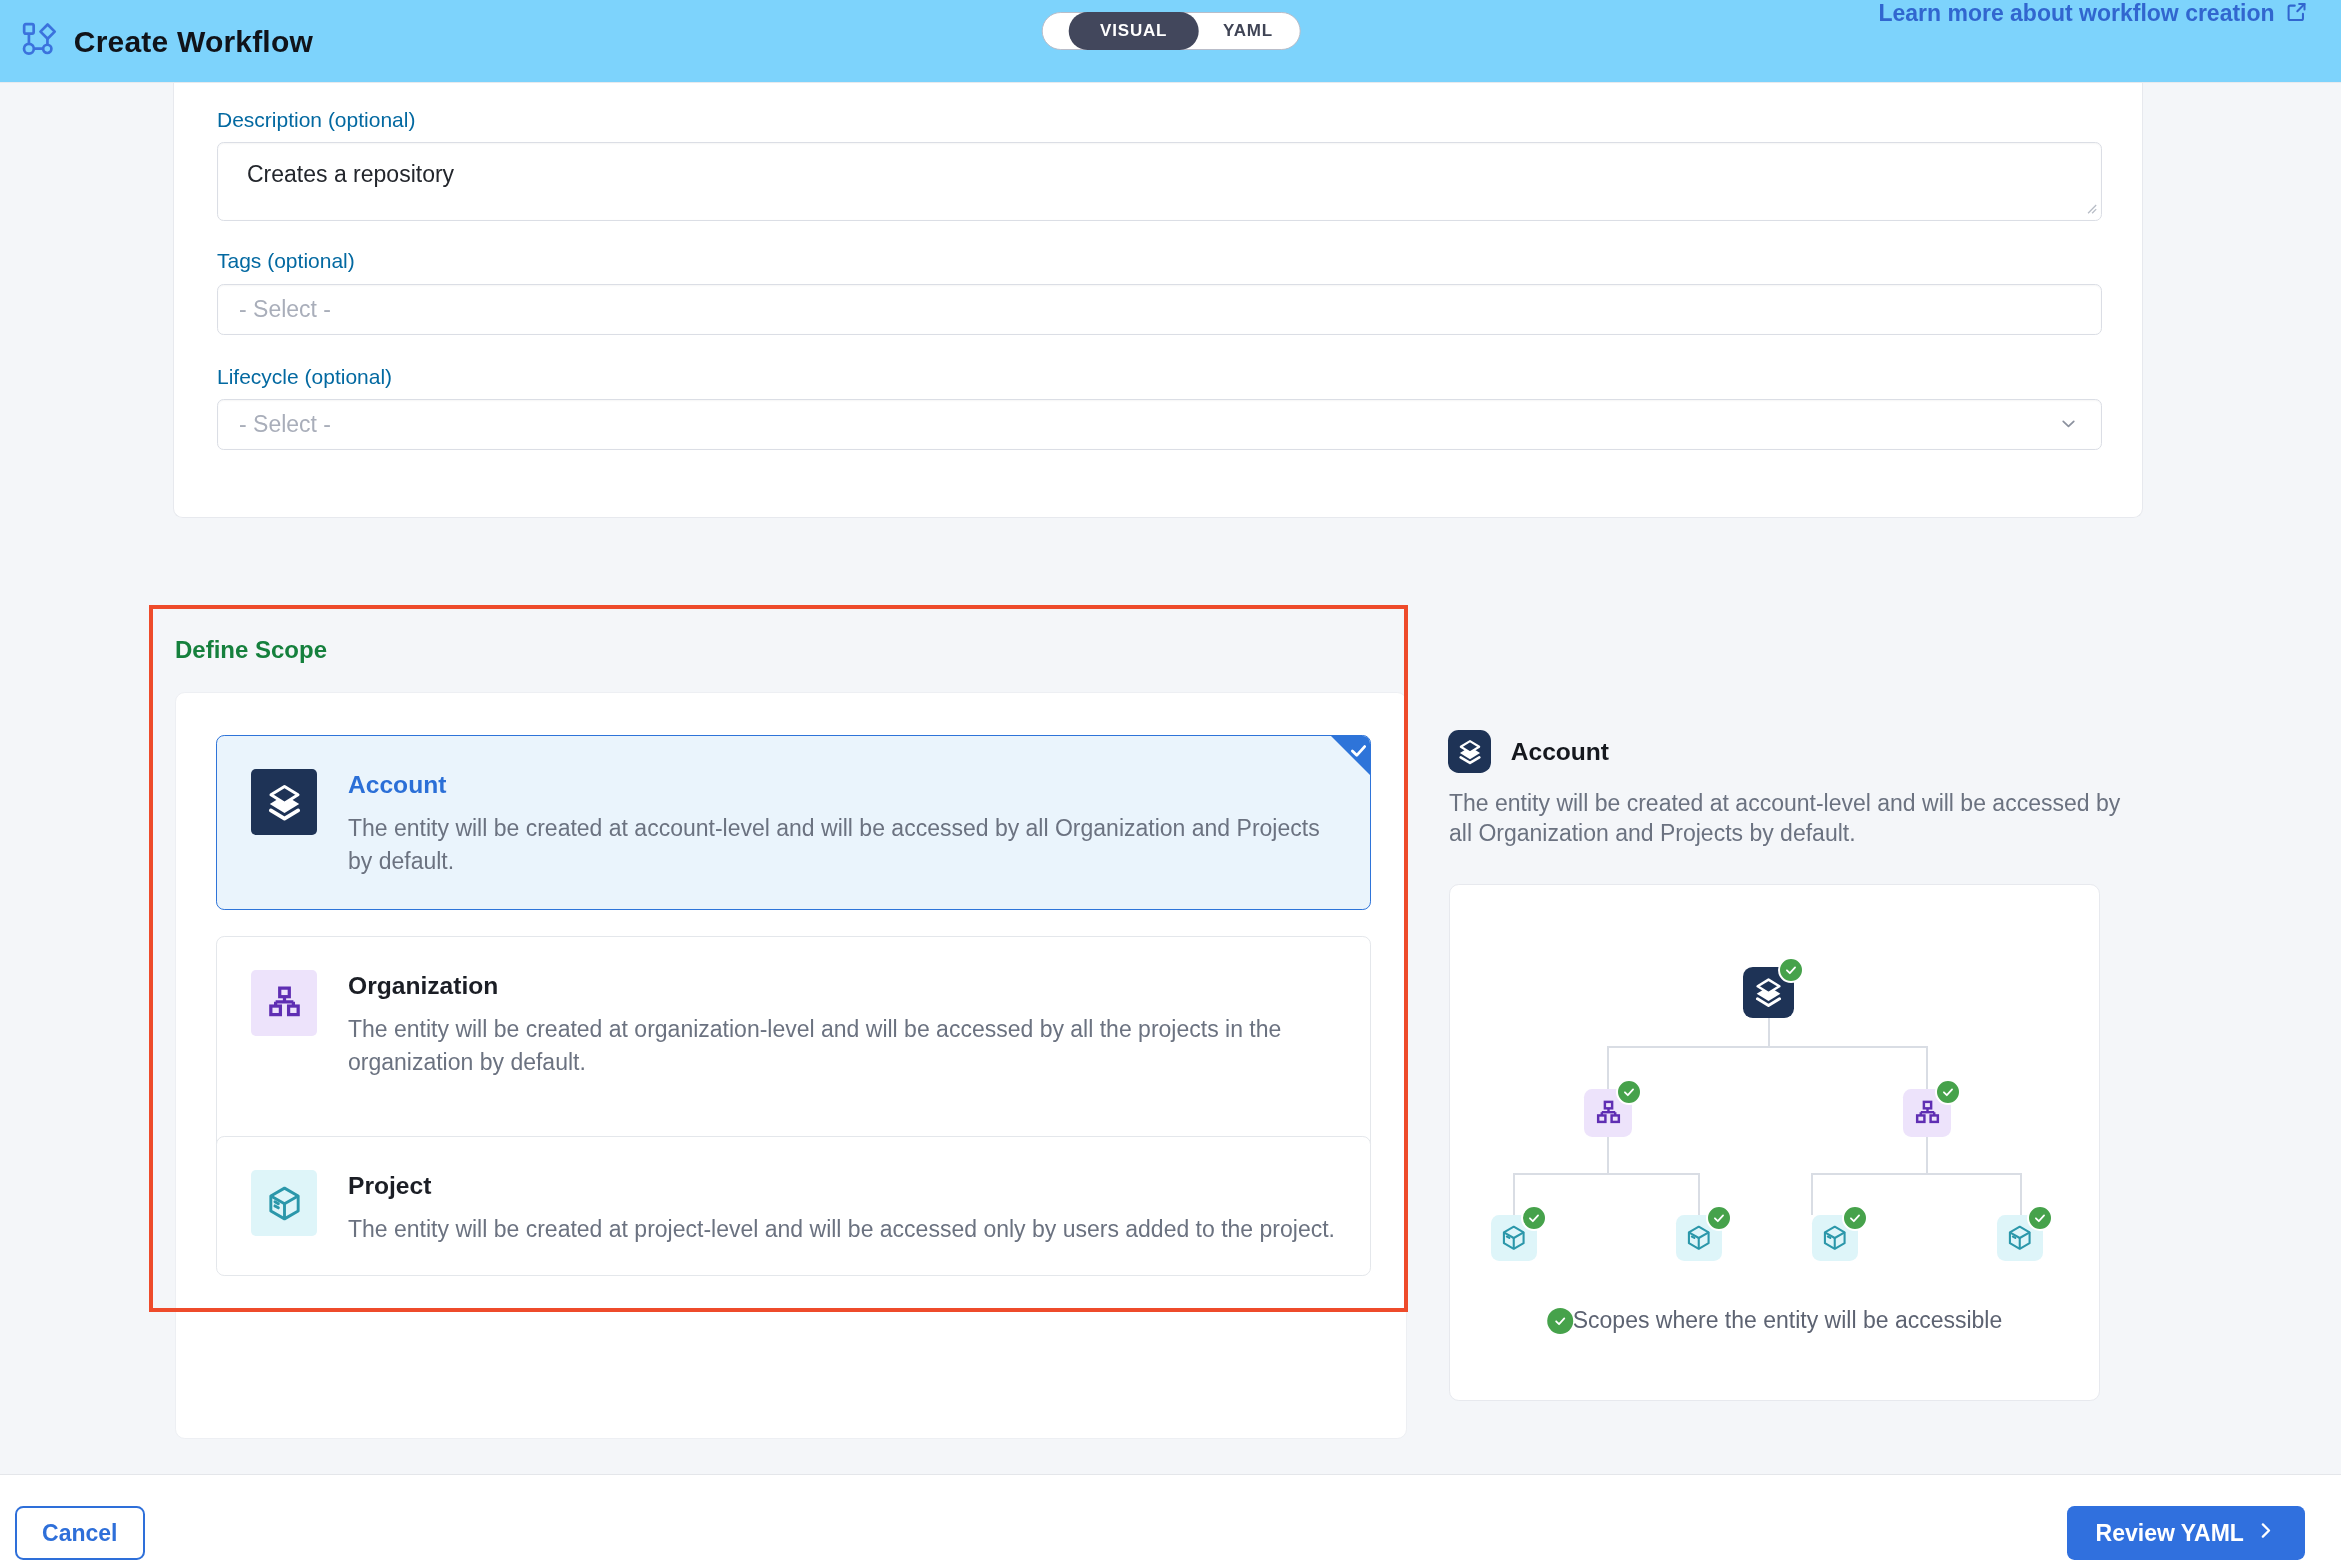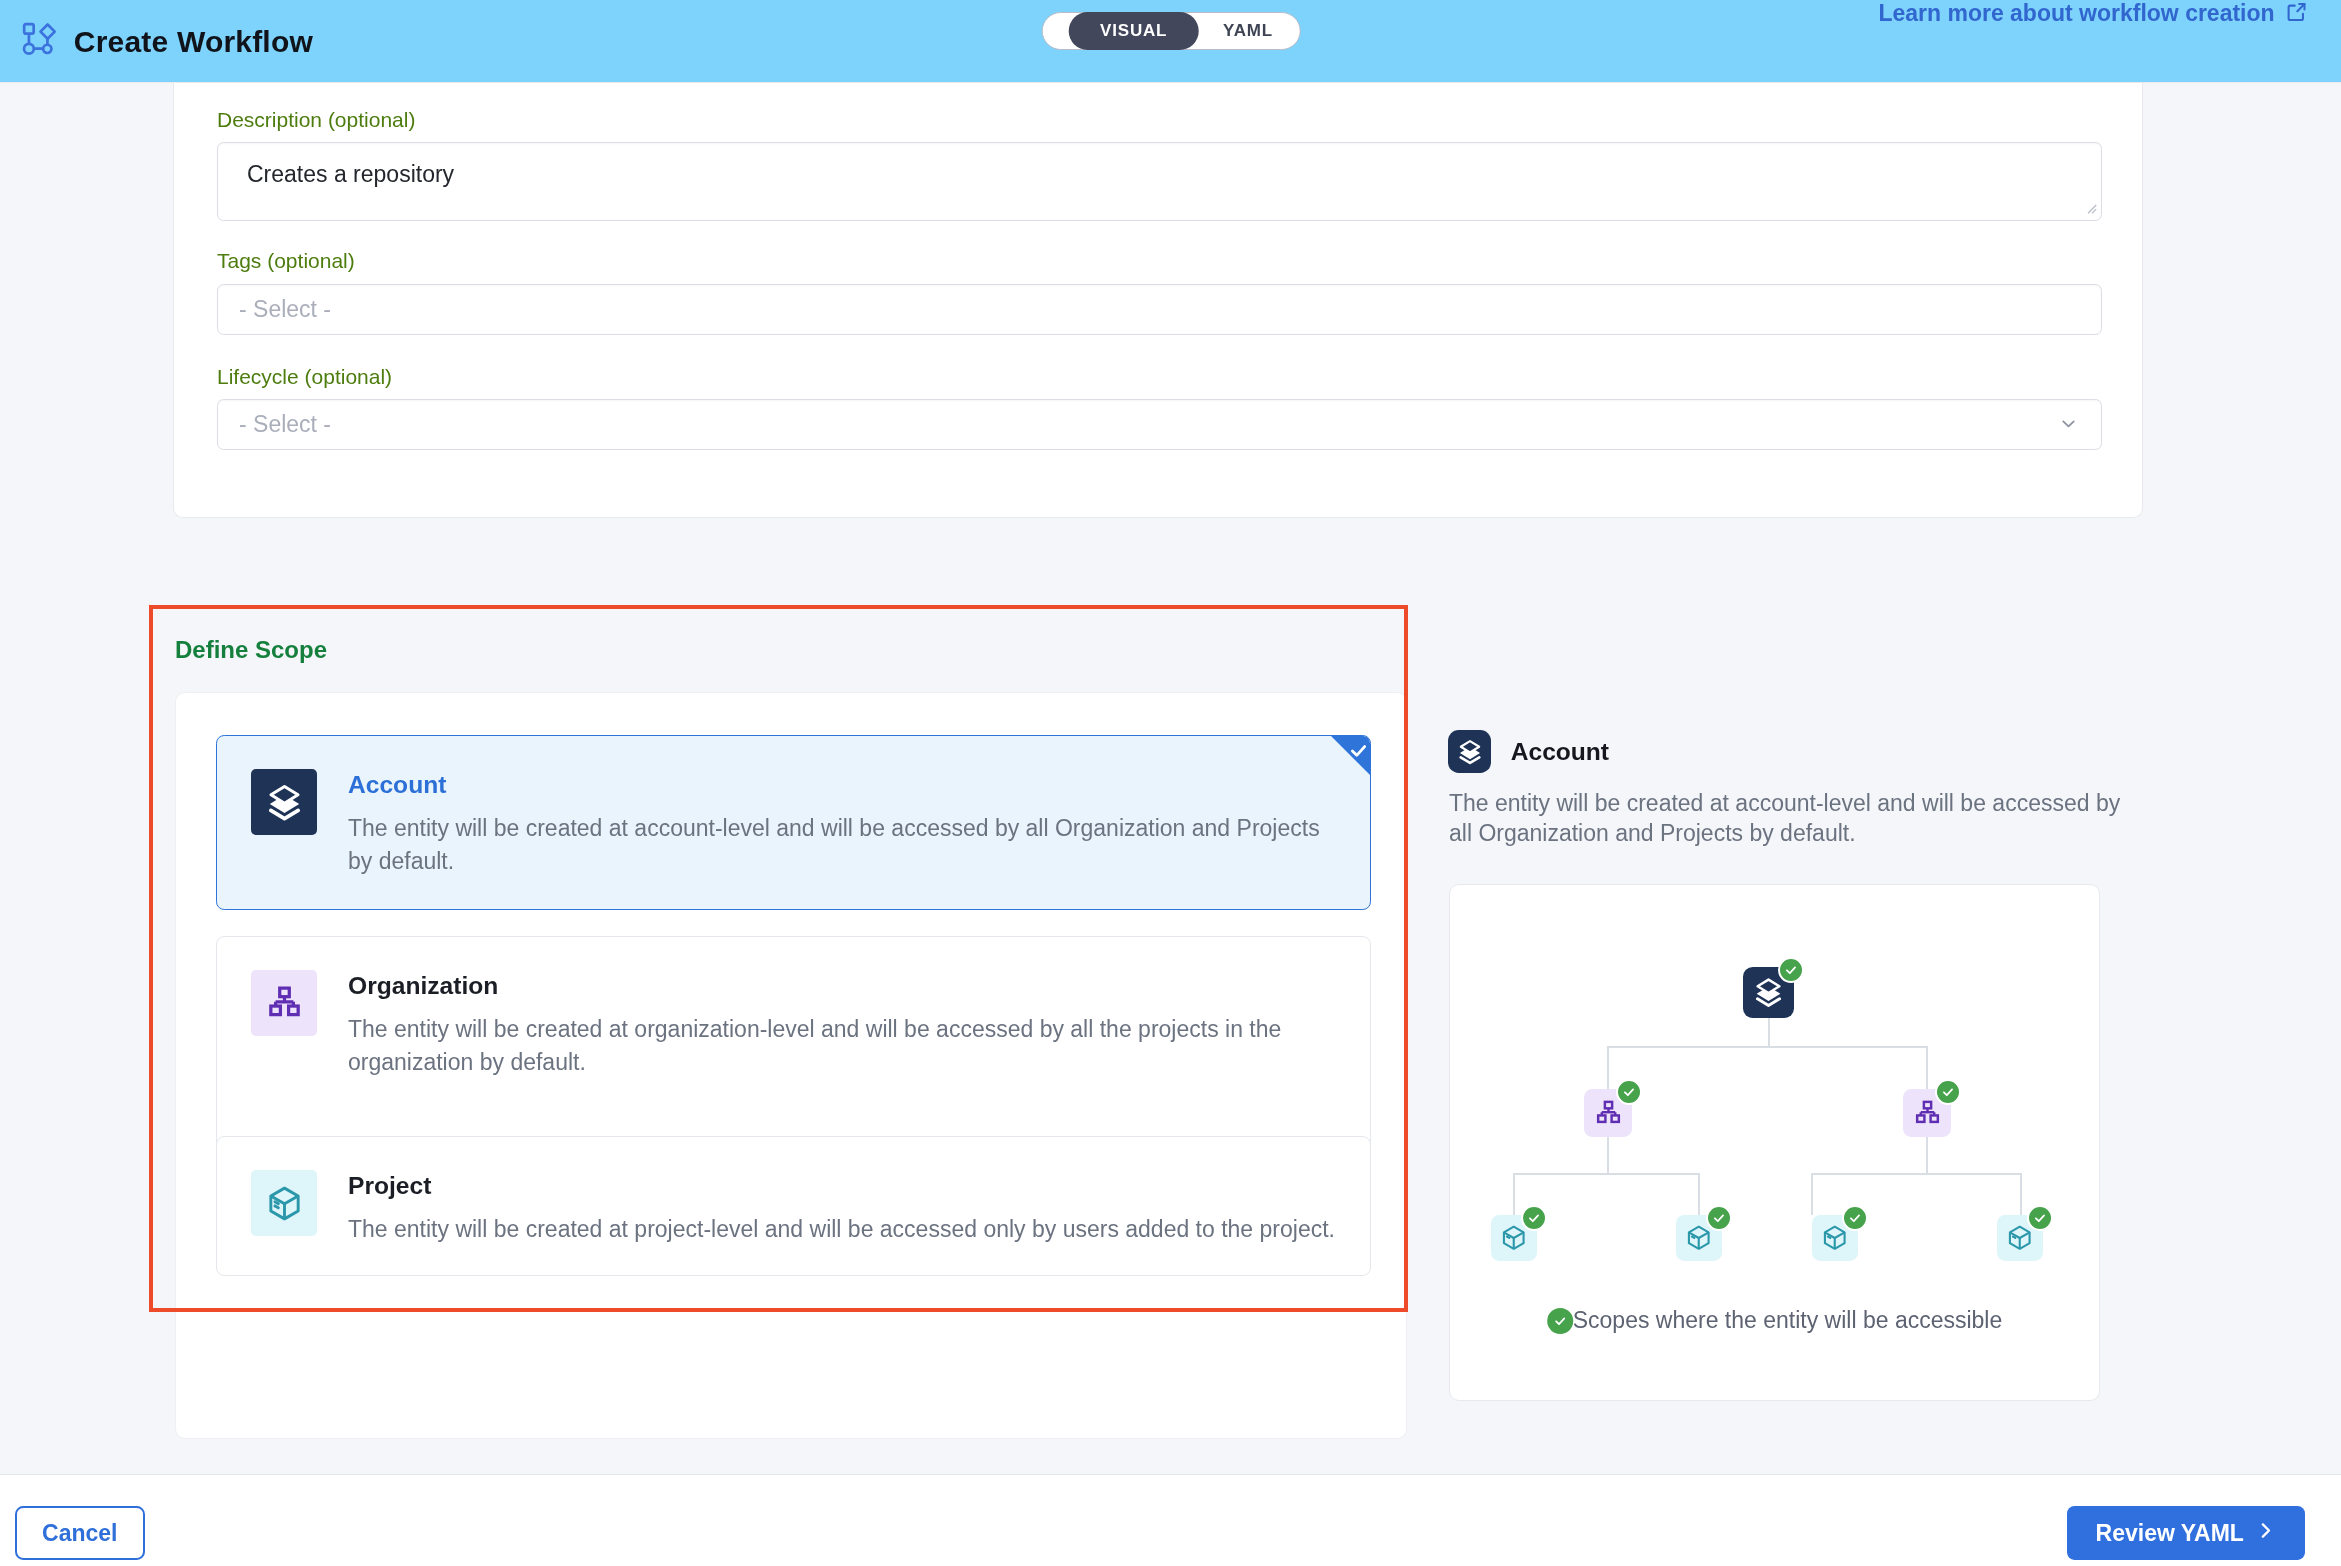--- a/index.html
+++ b/index.html
@@ -18,21 +18,21 @@
   .seg { height:38px; margin:-1.6px; padding:0 28px; border:none; background:transparent;
          font-family:inherit; font-size:17px; font-weight:700; letter-spacing:0.8px;
          color:#3f4455; border-radius:19.7px; display:flex; align-items:center; cursor:pointer; }
   .seg.active { background:#42475c; color:#fff; padding:0 31px; }
   .learn-more { position:absolute; right:33px; top:0; height:83px; display:flex; align-items:flex-start;
                 gap:9.8px; color:#3166cf; font-size:23px; font-weight:600; text-decoration:none; cursor:pointer; }
 
   
   .form-card { position:absolute; left:173px; top:83px; width:1970px; height:435px;
                background:#fff; border:1.6px solid #e7e9ee; border-top:none; border-radius:0 0 9.8px 9.8px; }
-  .f-label { position:absolute; left:43px; font-size:21px; color:#4d7c0f; }
+  .f-label { position:absolute; left:43px; font-size:21px; color:#0369a1; }
   .lab-desc { top:24.6px; }  .lab-tags { top:166px; }  .lab-life { top:282px; }
   .f-textarea-wrap { position:absolute; left:43px; top:59px; width:1885px; height:79px; }
   .f-textarea { width:100%; height:100%; border:1.6px solid #dbdee5; border-radius:6.6px; resize:none;
                 font-family:inherit; font-size:23px; color:#23262c; padding:18px 29px; outline:none;
                 box-shadow:inset 0 0.8px 1.6px rgba(30,40,60,.05); }
   .resize-grip { position:absolute; right:4.9px; bottom:6.6px; width:13px; height:13px; pointer-events:none; }
   .f-input { position:absolute; left:43px; width:1885px; height:51px; border:1.6px solid #dbdee5;
              border-radius:6.6px; font-family:inherit; font-size:23px; color:#23262c; padding:0 21px;
              outline:none; background:#fff; box-shadow:inset 0 0.8px 1.6px rgba(30,40,60,.05); }
   .f-input::placeholder { color:#a9aeba; }

